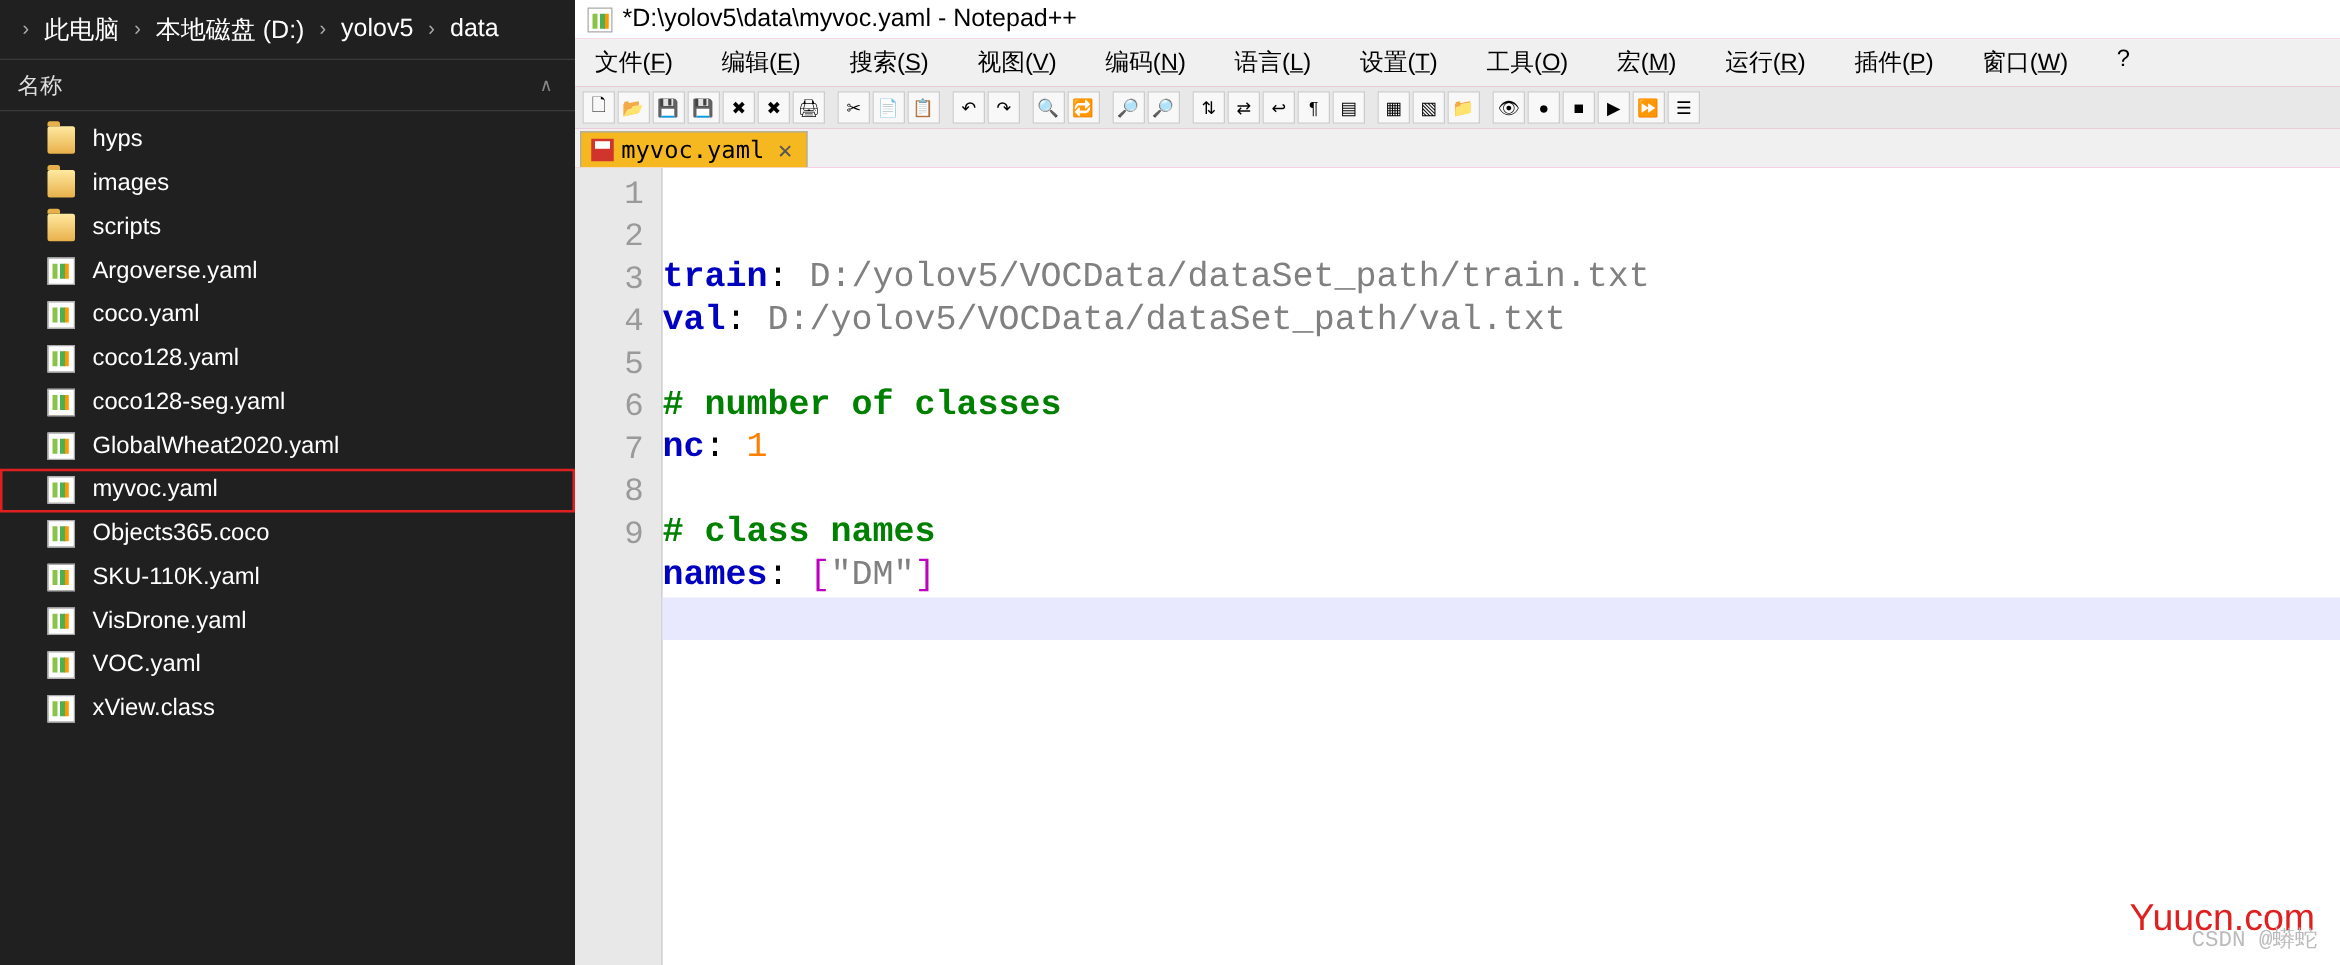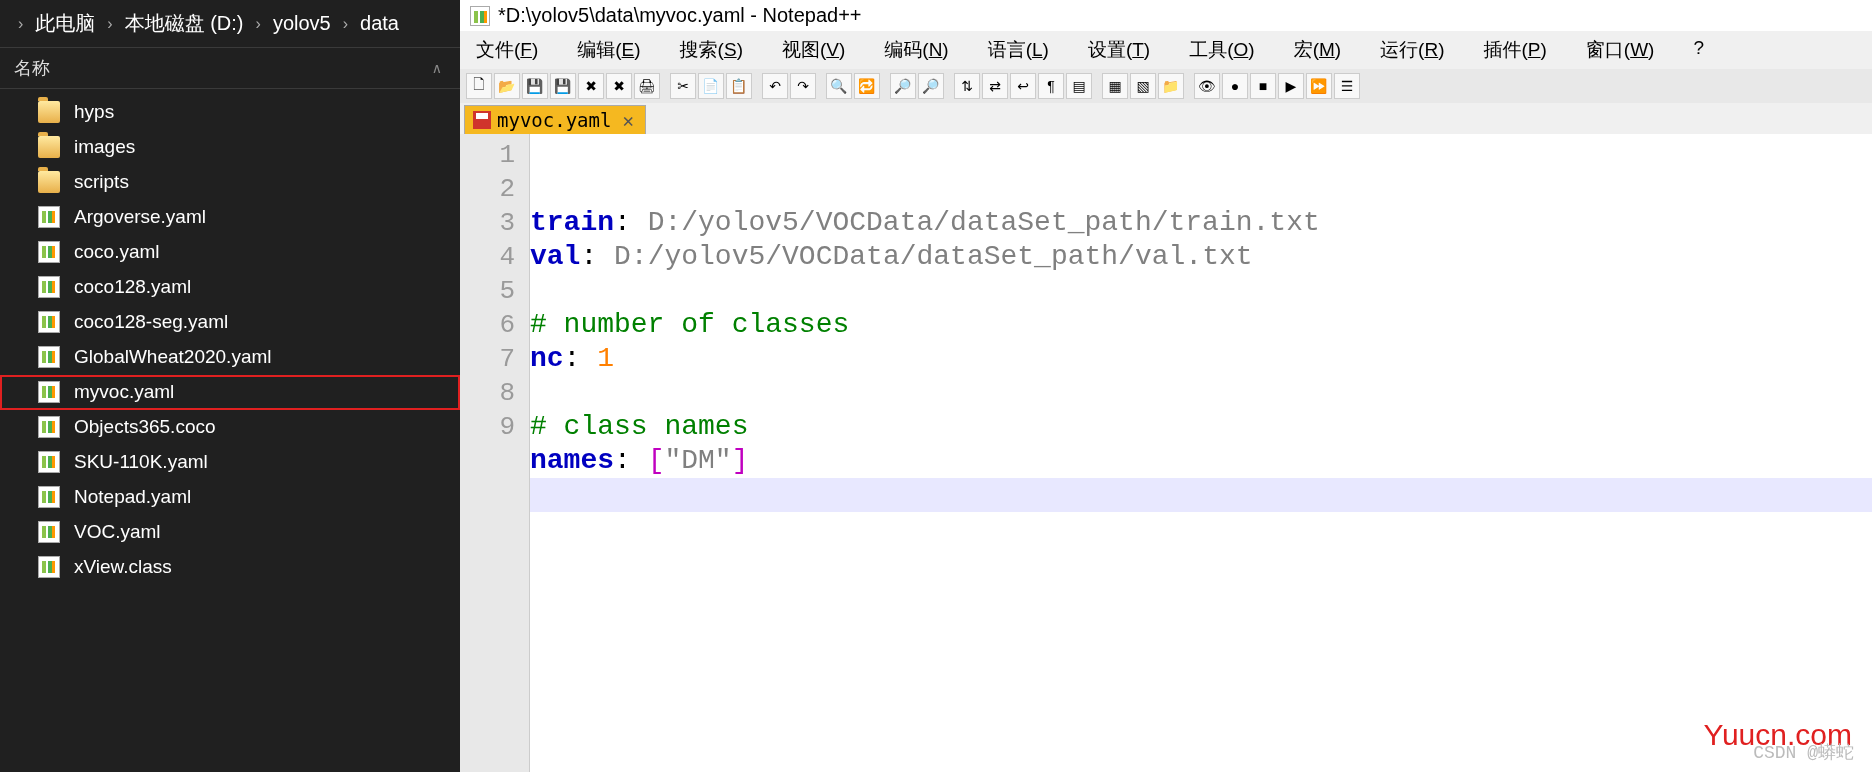--- a/index.html
+++ b/index.html
@@ -35,21 +35,21 @@
 .tab-close { margin-left: 8px; color: #555; padding: 0 3px; }
 .editor-wrap { flex: 1; display: flex; background: #fff; font-family: "Consolas", "Courier New", monospace; font-size: 28px; line-height: 34px; overflow: hidden; }
 .gutter { width: 70px; background: #e8e8e8; color: #9a9a9a; text-align: right; padding: 4px 14px 4px 4px; border-right: 1px solid #ccc; font-size: 26px; }
 .gutter div { height: 34px; }
 .code { flex: 1; padding: 4px 0; position: relative; white-space: pre; }
 .code-line { height: 34px; }
 .code-line.current { background: #e8e8ff; }
 .kw { color: #0000c0; font-weight: bold; }
 .str { color: #808080; }
 .num { color: #ff8000; }
-.comment { color: #008000; }
+.comment { color: #008000; font-weight: bold; }
 .colon { color: #000; }
 .bracket { color: #c000c0; }
 .watermark { position: absolute; bottom: 20px; right: 20px; color: #e02020; font-size: 30px; font-family: sans-serif; }
 .watermark2 { position: absolute; bottom: 2px; right: 18px; color: #bbb; font-size: 18px; }
 </style>
 </head>
 <body>
 
 <div class="left-panel">
   <div class="breadcrumb">
@@ -106,21 +106,21 @@
       <div class="file-item">
         <span class="file-icon yaml-icon"></span>
         <span>Objects365.coco</span>
       </div>
       <div class="file-item">
         <span class="file-icon yaml-icon"></span>
         <span>SKU-110K.yaml</span>
       </div>
       <div class="file-item">
         <span class="file-icon yaml-icon"></span>
-        <span>Notepad.yaml</span>
+        <span>VisDrone.yaml</span>
       </div>
       <div class="file-item">
         <span class="file-icon yaml-icon"></span>
         <span>VOC.yaml</span>
       </div>
       <div class="file-item">
         <span class="file-icon yaml-icon"></span>
         <span>xView.class</span>
       </div>
     </div>

